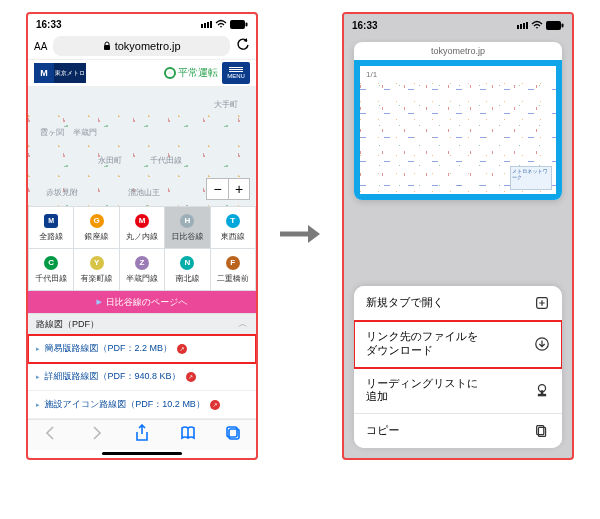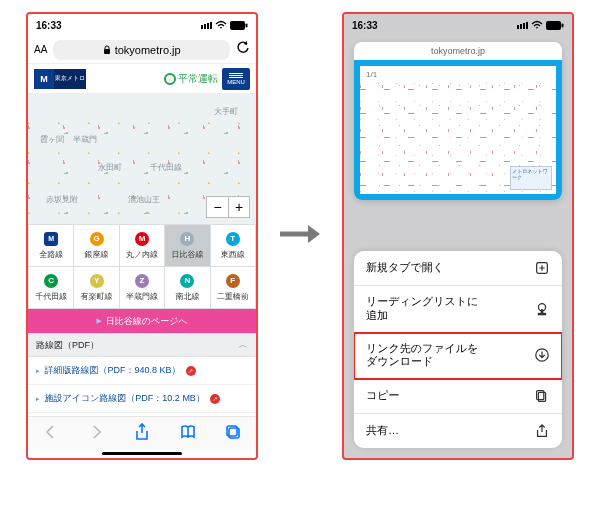--- a/index.html
+++ b/index.html
@@ -367,20 +367,25 @@
 
   <div class="pagelink">
     <span>日比谷線のページへ</span>
   </div>
 
   <div class="pdfhead">
     <span>路線図（PDF）</span>
     <span class="chev">︿</span>
   </div>
   <div class="pdflist" id="pdflist">
+      <div class="pdfrow hl">
+        <span class="arrow">▸</span>
+        <span>簡易版路線図（PDF：2.2 MB）</span>
+        <span class="ext">↗</span>
+      </div>
       <div class="pdfrow">
         <span class="arrow">▸</span>
         <span>詳細版路線図（PDF：940.8 KB）</span>
         <span class="ext">↗</span>
       </div>
       <div class="pdfrow">
         <span class="arrow">▸</span>
         <span>施設アイコン路線図（PDF：10.2 MB）</span>
         <span class="ext">↗</span>
       </div>
@@ -445,44 +450,38 @@
   </div>
 
   <div class="ctxmenu" id="ctxmenu">
       <div class="ctxrow">
         <span style="white-space: pre-line;">新規タブで開く</span>
         <svg class="cicon" viewBox="0 0 18 18">
           <rect x="3" y="3" width="12" height="12" rx="2"></rect>
           <path d="M9 6 V12 M6 9 H12"></path>
         </svg>
       </div>
+      <div class="ctxrow hl">
+        <span style="white-space: pre-line;">リンク先のファイルを
+ダウンロード</span>
+        <svg class="cicon" viewBox="0 0 18 18">
+          <circle cx="9" cy="9" r="7"></circle>
+          <path d="M9 5 V12 M6 9 L9 12 L12 9"></path>
+        </svg>
+      </div>
       <div class="ctxrow">
         <span style="white-space: pre-line;">リーディングリストに
 追加</span>
         <svg class="cicon" viewBox="0 0 18 18">
           <circle cx="9" cy="7" r="4"></circle>
           <rect x="8.3" y="10" width="1.4" height="5"></rect>
           <rect x="5" y="14" width="8" height="1.4"></rect>
         </svg>
       </div>
-      <div class="ctxrow hl">
-        <span style="white-space: pre-line;">リンク先のファイルを
-ダウンロード</span>
-        <svg class="cicon" viewBox="0 0 18 18">
-          <circle cx="9" cy="9" r="7"></circle>
-          <path d="M9 5 V12 M6 9 L9 12 L12 9"></path>
-        </svg>
-      </div>
       <div class="ctxrow">
         <span style="white-space: pre-line;">コピー</span>
         <svg class="cicon" viewBox="0 0 18 18">
           <rect x="5" y="5" width="8" height="10" rx="1"></rect>
           <rect x="3" y="3" width="8" height="10" rx="1"></rect>
         </svg>
       </div>
-      <div class="ctxrow">
-        <span style="white-space: pre-line;">共有…</span>
-        <svg class="cicon" viewBox="0 0 18 18">
-          <path d="M9 2 V10 M6 5 L9 2 L12 5 M4 8 V15 H14 V8"></path>
-        </svg>
-      </div>
     </div>
 </div>
 
 </body></html>

